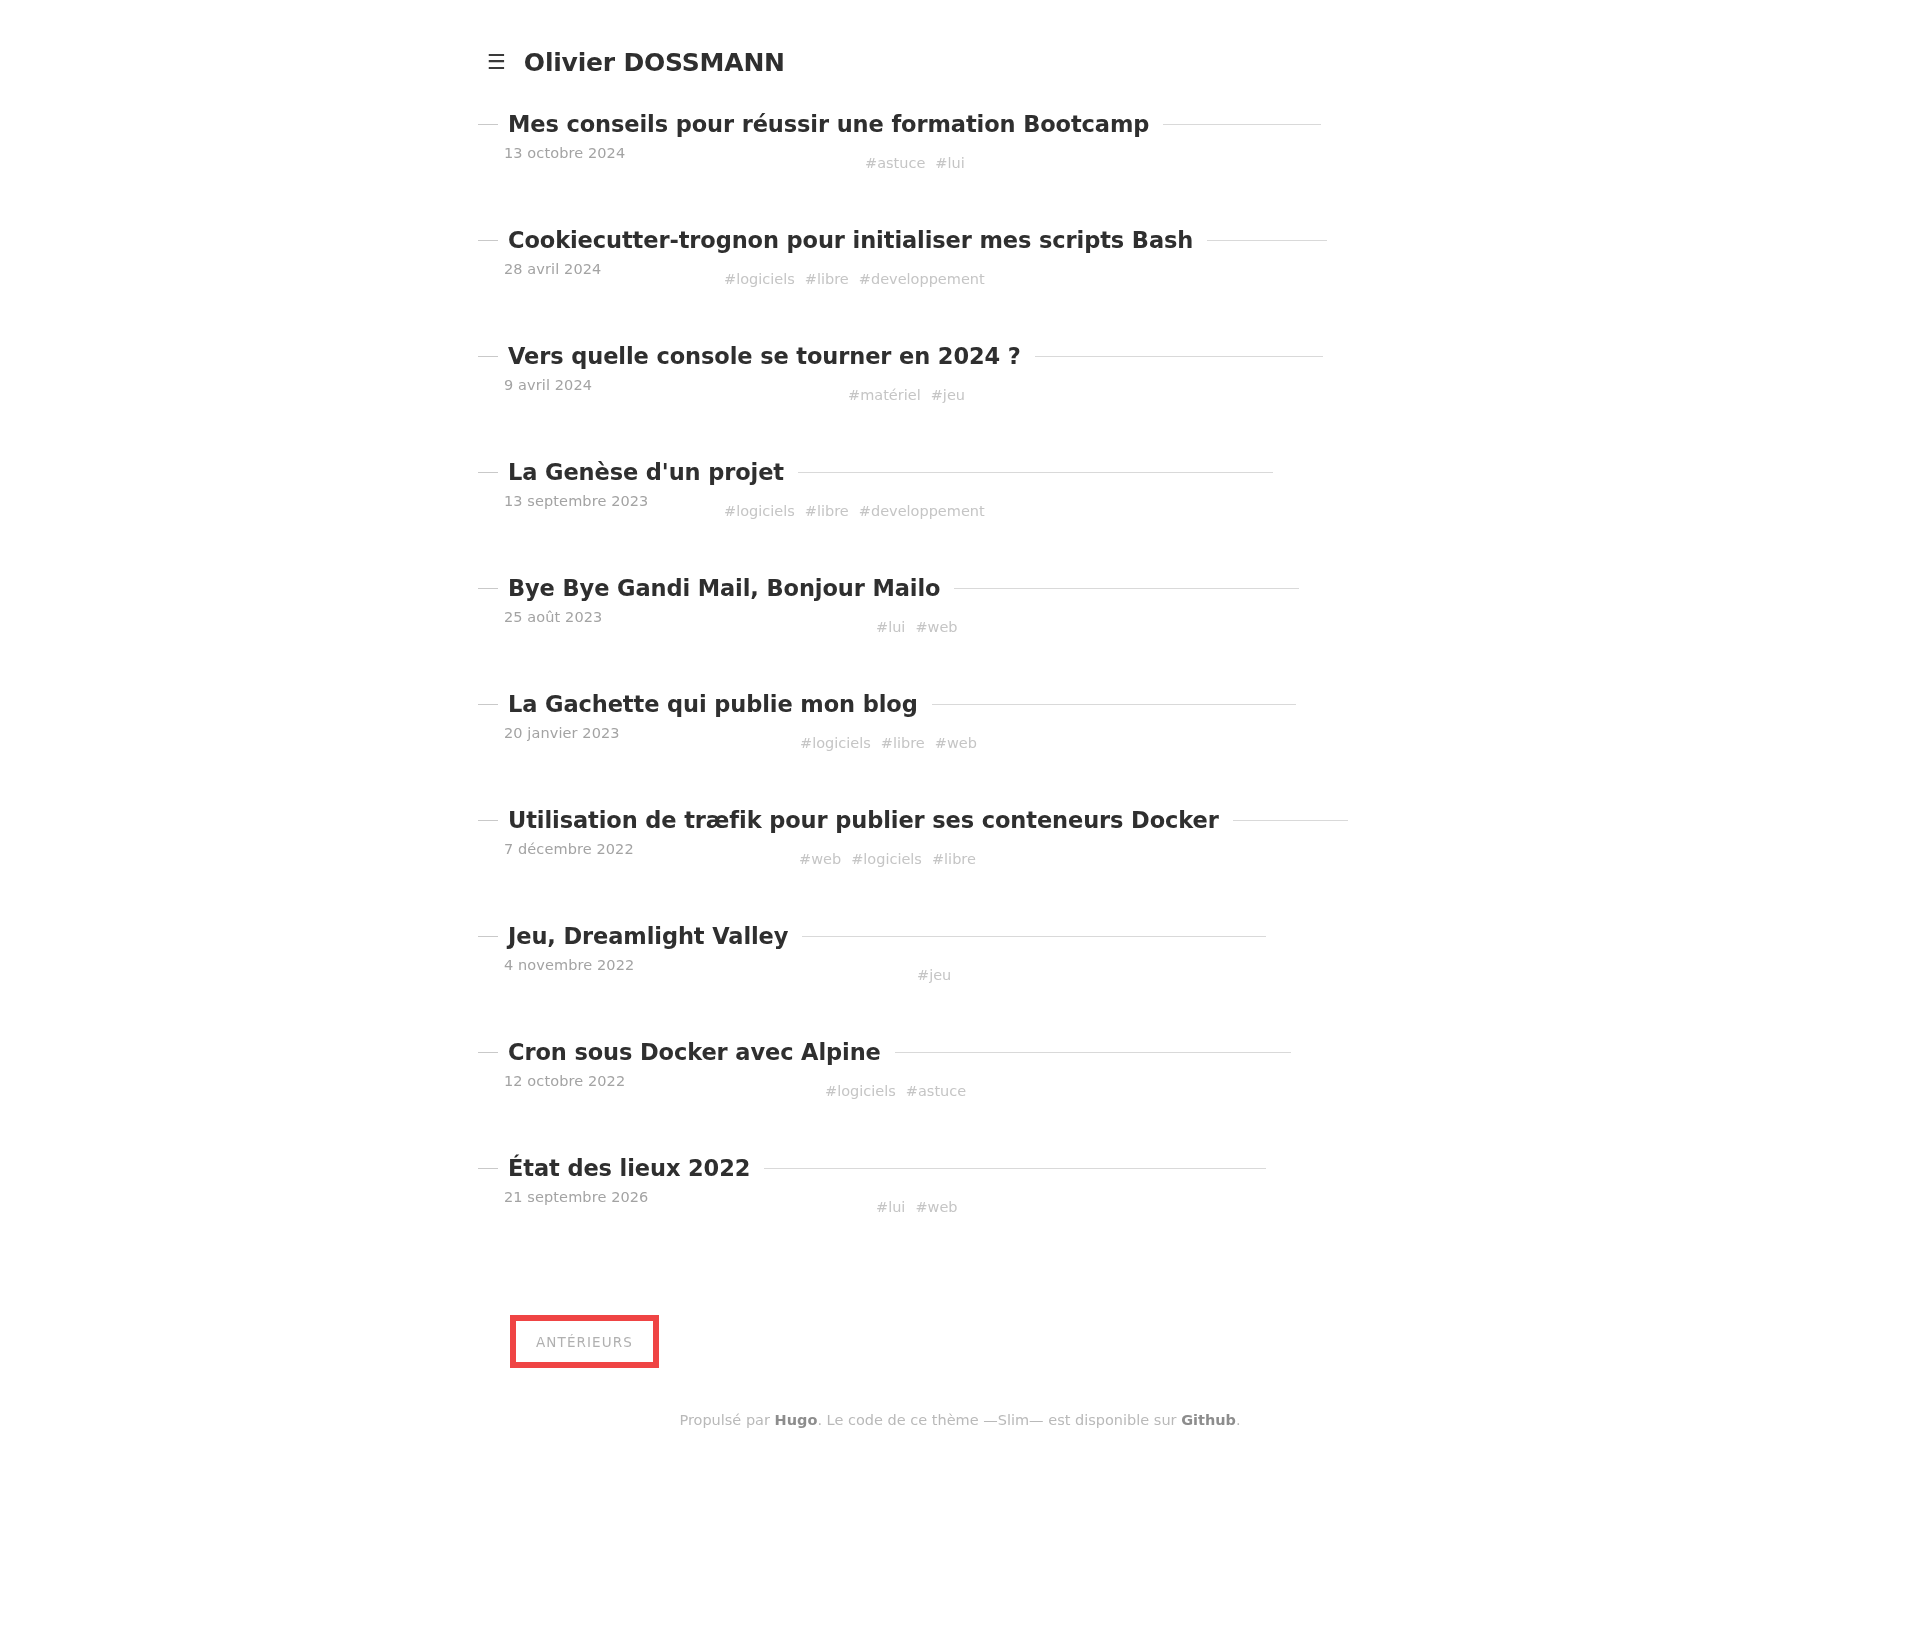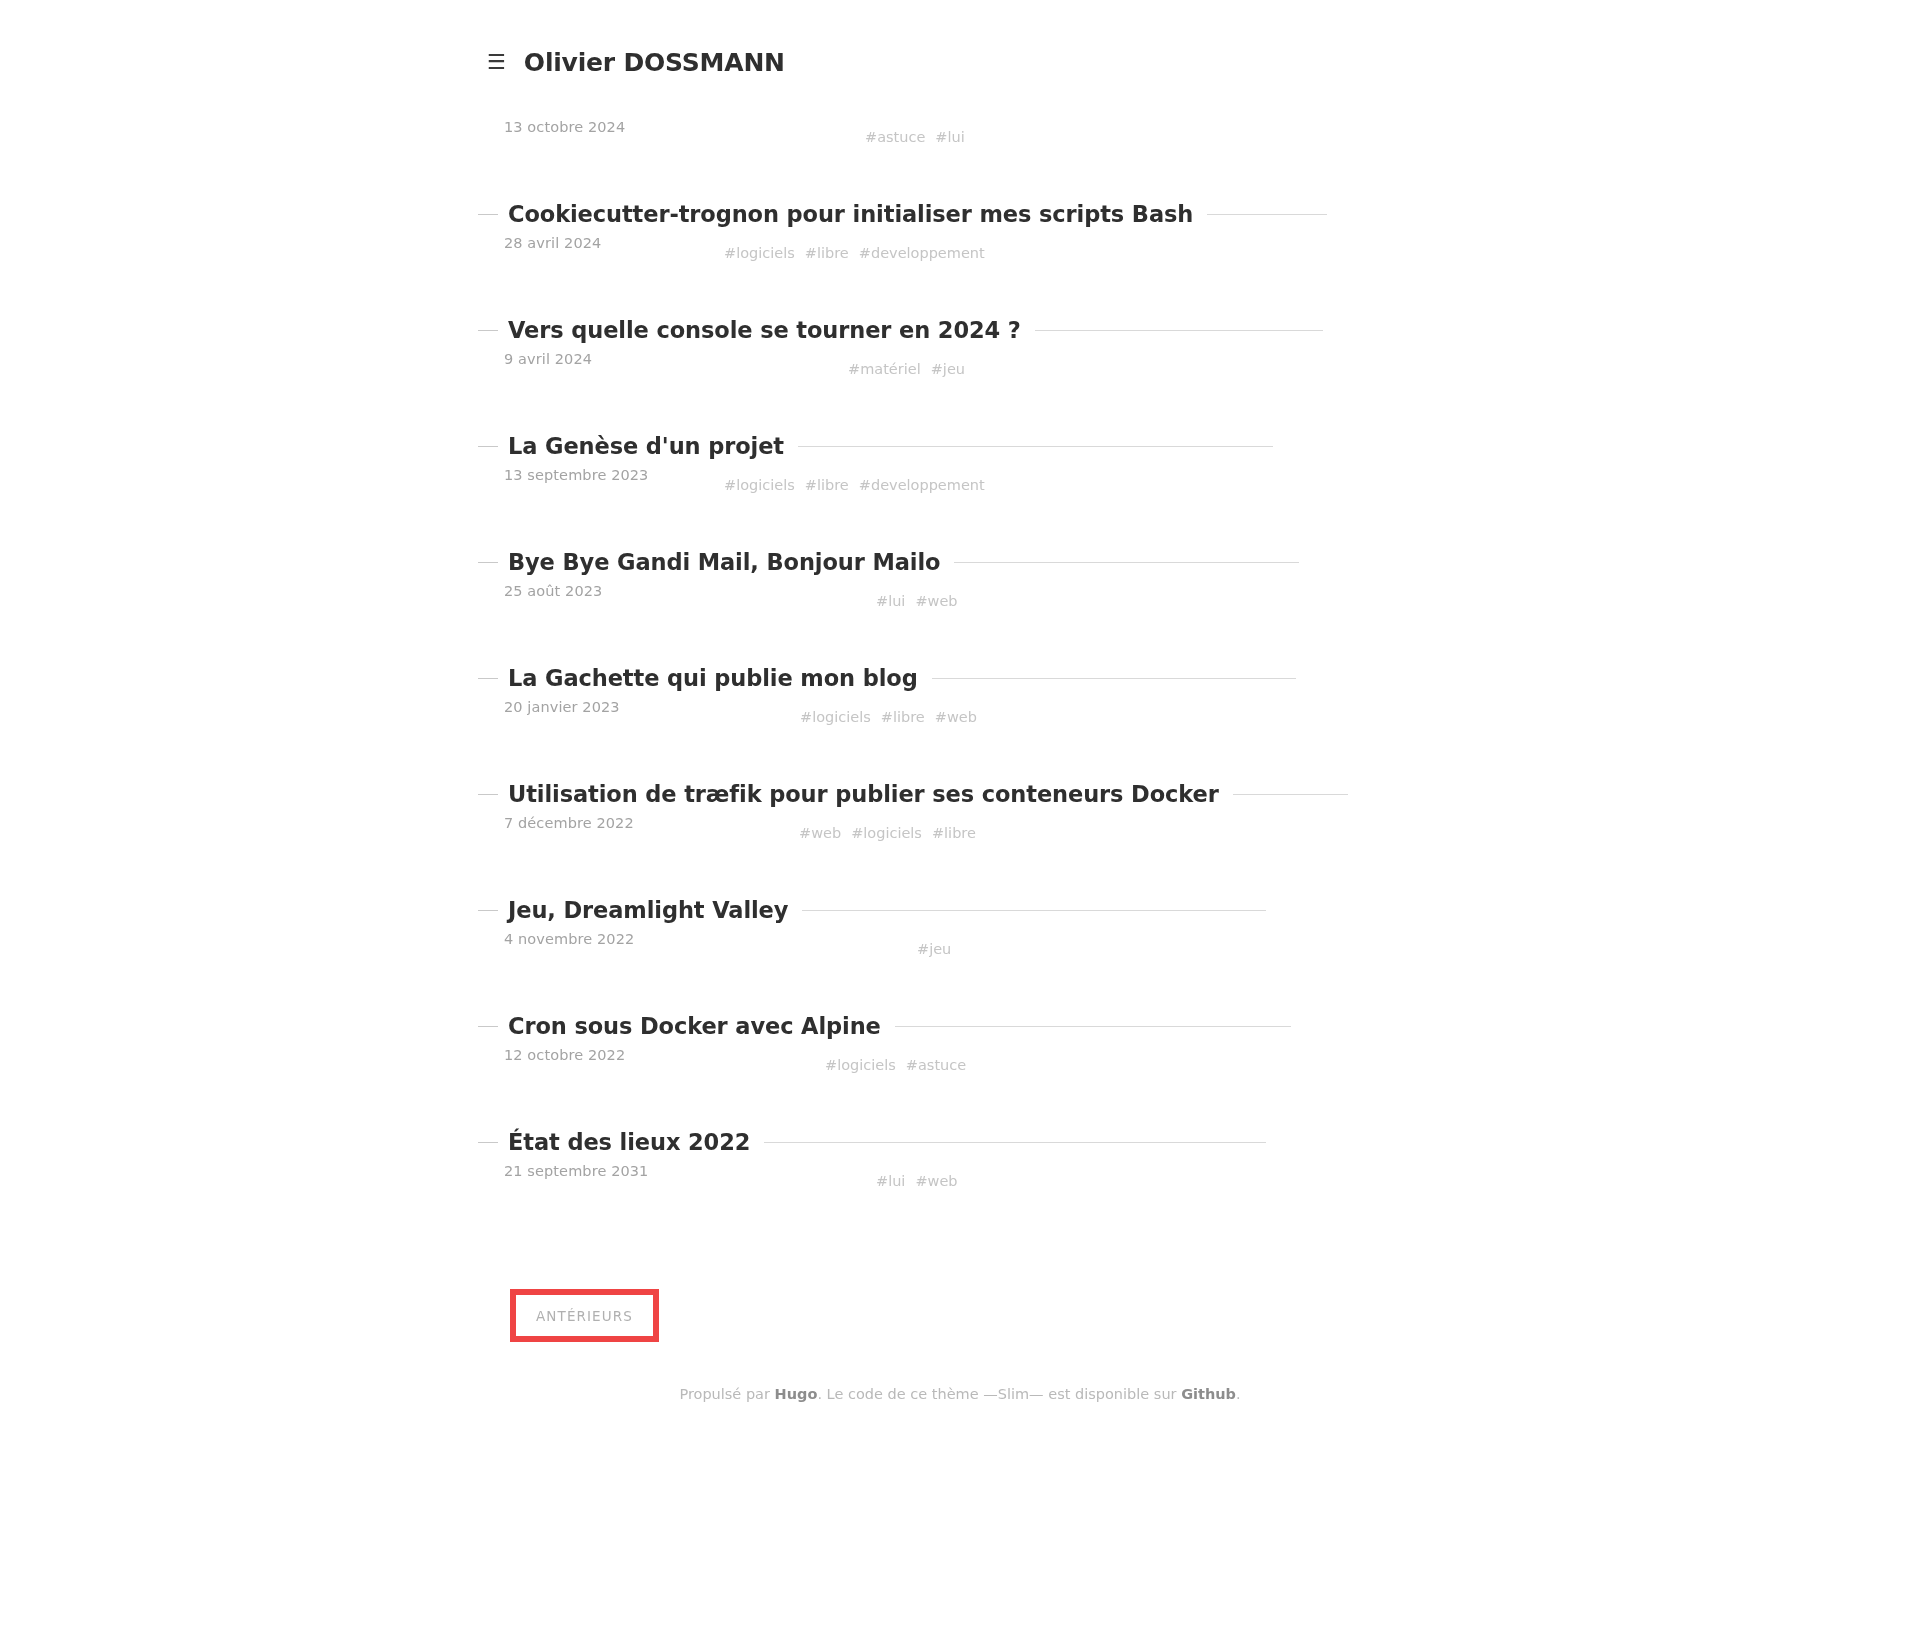--- a/index.html
+++ b/index.html
@@ -157,20 +157,25 @@
 <div class="page">
 
   <header class="site-header">
     <span class="menu-icon">☰</span>
     <a class="site-title" href="#">Olivier DOSSMANN</a>
   </header>
 
   <main>
     <ul class="post-list" id="post-list">
         <li class="post-item post-block">
+          <div class="post-row">
+            <span class="post-dash"></span>
+            <a class="post-title" href="#">Mes conseils pour réussir une formation Bootcamp</a>
+            <span class="post-rule" style="flex: 0 0 158px;"></span>
+          </div>
           <div class="post-meta">
             <span class="post-date">13 octobre 2024</span>
             <span class="post-tags" style="left: 865px;"><a href="#">#astuce</a><a href="#">#lui</a></span>
           </div>
         </li>
         <li class="post-item post-block">
           <div class="post-row">
             <span class="post-dash"></span>
             <a class="post-title" href="#">Cookiecutter-trognon pour initialiser mes scripts Bash</a>
             <span class="post-rule" style="flex: 0 0 120px;"></span>
@@ -257,21 +262,21 @@
             <span class="post-tags" style="left: 825px;"><a href="#">#logiciels</a><a href="#">#astuce</a></span>
           </div>
         </li>
         <li class="post-item post-block">
           <div class="post-row">
             <span class="post-dash"></span>
             <a class="post-title" href="#">État des lieux 2022</a>
             <span class="post-rule" style="flex: 0 0 502px;"></span>
           </div>
           <div class="post-meta">
-            <span class="post-date">21 septembre 2031</span>
+            <span class="post-date">21 septembre 2026</span>
             <span class="post-tags" style="left: 876px;"><a href="#">#lui</a><a href="#">#web</a></span>
           </div>
         </li>
       </ul>
 
     <div class="pager">
       <a class="pager-btn" href="#">ANTÉRIEURS</a>
     </div>
   </main>
 

